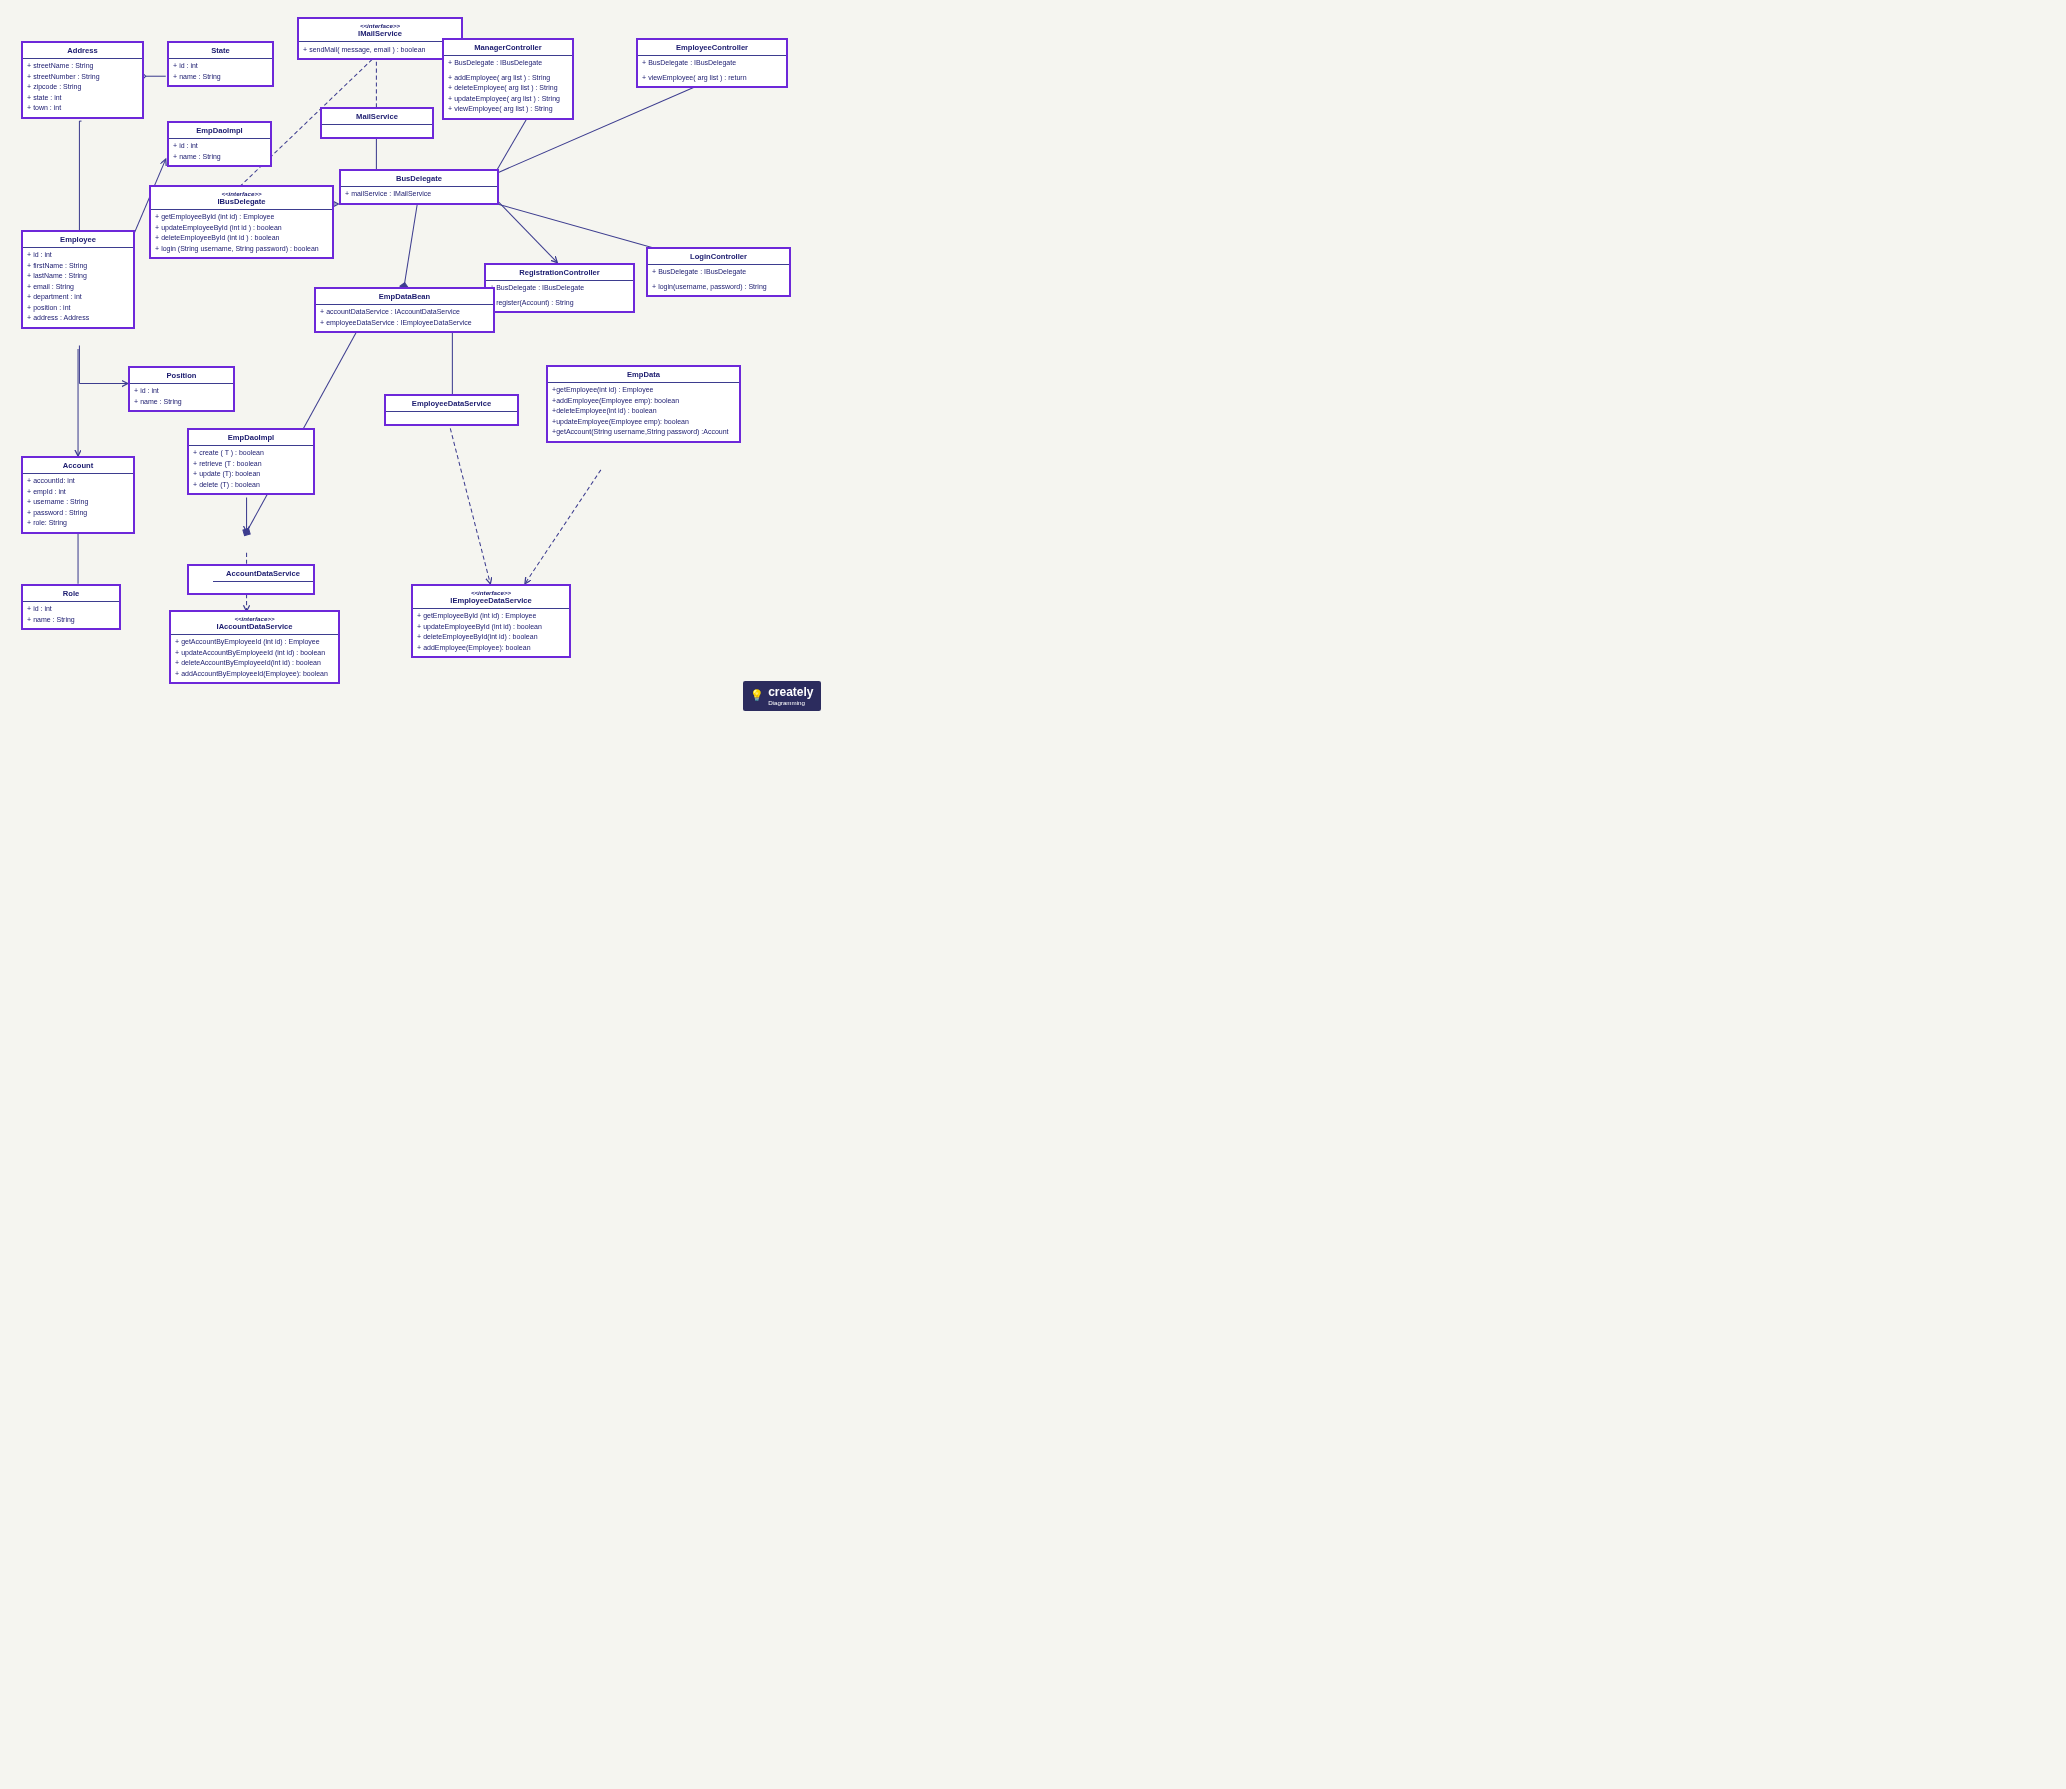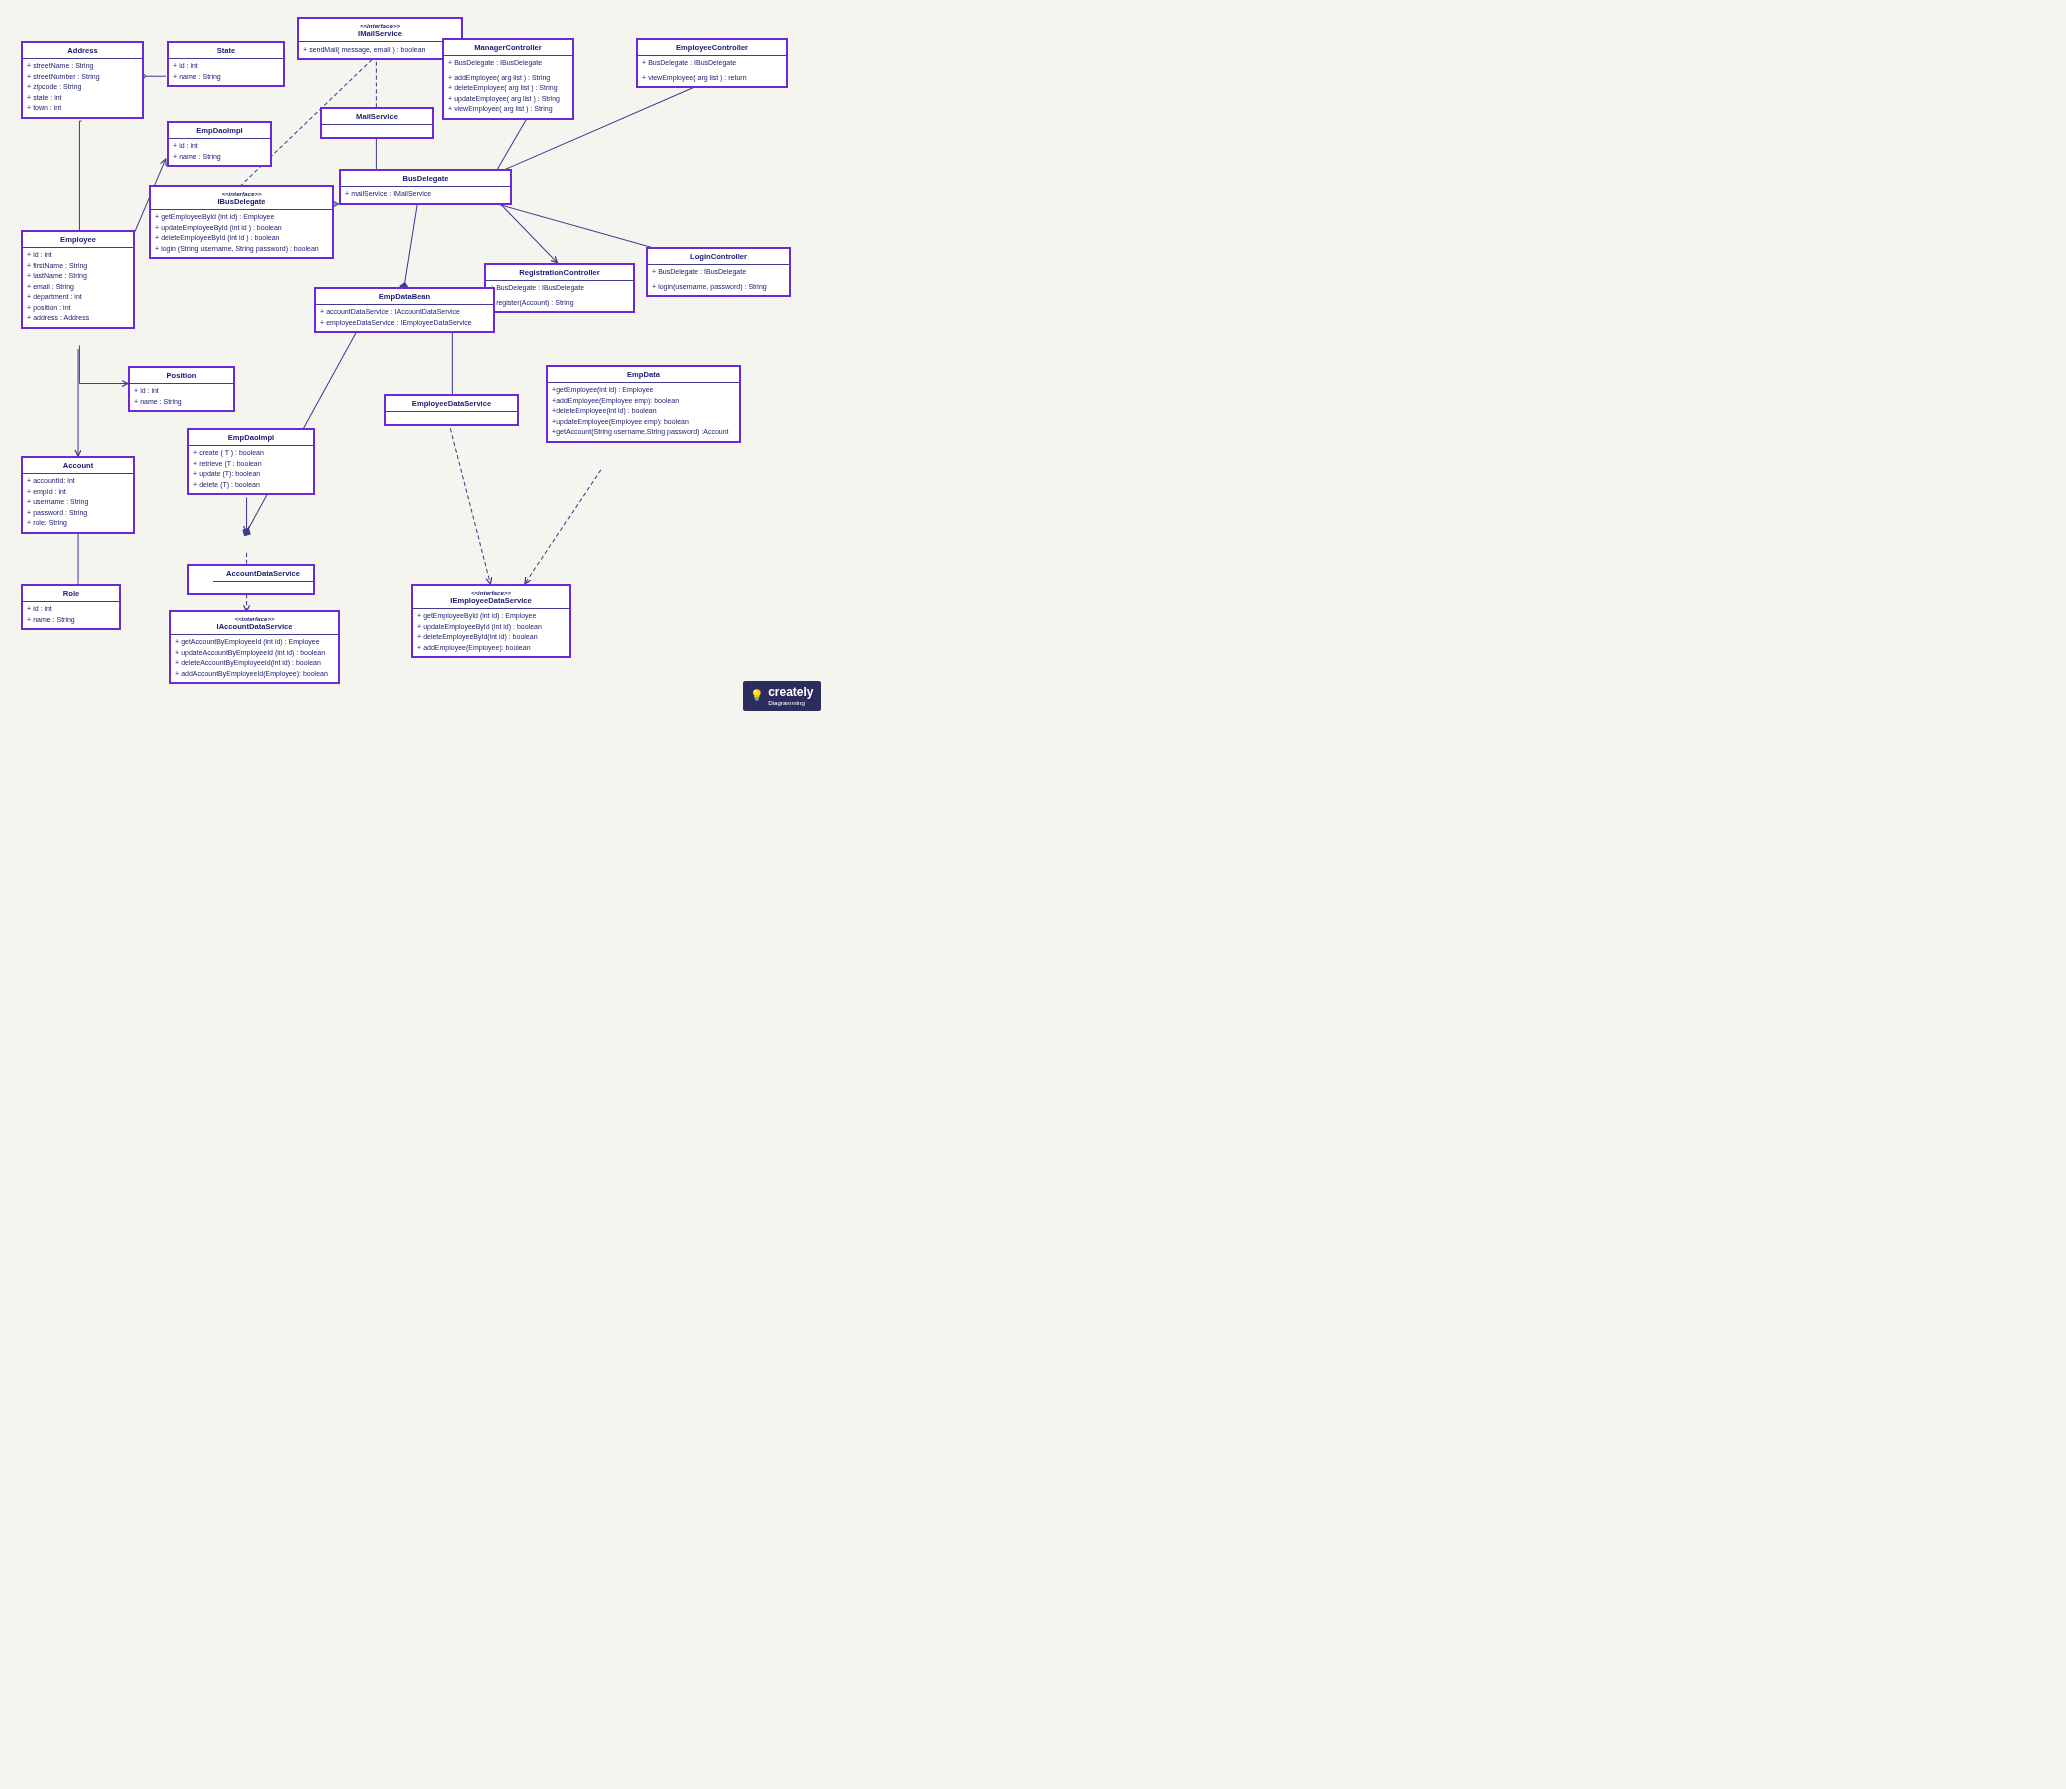--- a/index.html
+++ b/index.html
@@ -140,21 +140,21 @@
     <div class="uml-header">Address</div>
     <div class="uml-body">
       <div>+ streetName : String</div>
       <div>+ streetNumber : String</div>
       <div>+ zipcode : String</div>
       <div>+ state : int</div>
       <div>+ town : int</div>
     </div>
   </div>
 
-  <div class="uml-box" style="left:167px; top:41px; width:118px;">
+  <div class="uml-box" style="left:167px; top:41px; width:107px;">
     <div class="uml-header">State</div>
     <div class="uml-body">
       <div>+ id : int</div>
       <div>+ name : String</div>
     </div>
   </div>
 
   <div class="uml-box" style="left:167px; top:121px; width:105px;">
     <div class="uml-header">EmpDaoImpl</div>
     <div class="uml-body">
@@ -205,21 +205,21 @@
       <div>IBusDelegate</div>
     </div>
     <div class="uml-body">
       <div>+ getEmployeeById (int id) : Employee</div>
       <div>+ updateEmployeeById (int id ) : boolean</div>
       <div>+ deleteEmployeeById (int id ) : boolean</div>
       <div>+ login (String username, String password) : boolean</div>
     </div>
   </div>
 
-  <div class="uml-box" style="left:339px; top:169px; width:173px;">
+  <div class="uml-box" style="left:339px; top:169px; width:160px;">
     <div class="uml-header">BusDelegate</div>
     <div class="uml-body">
       <div>+ mailService : IMailService</div>
     </div>
   </div>
 
   <div class="uml-box" style="left:21px; top:230px; width:114px;">
     <div class="uml-header">Employee</div>
     <div class="uml-body">
       <div>+ id : int</div>

